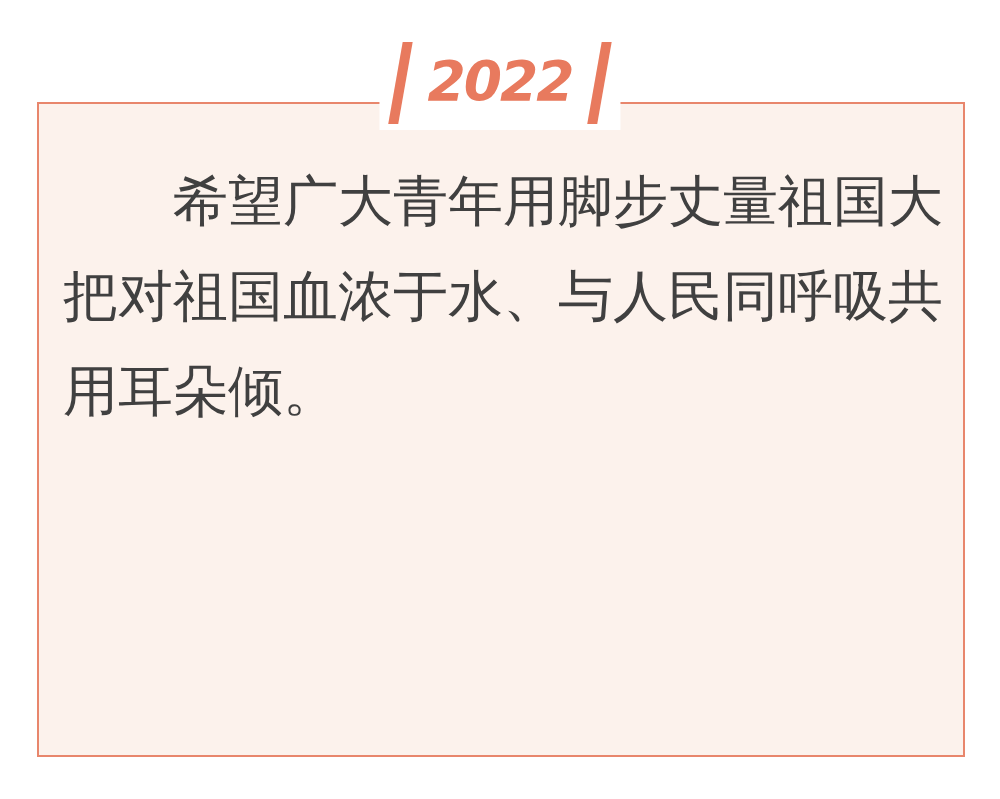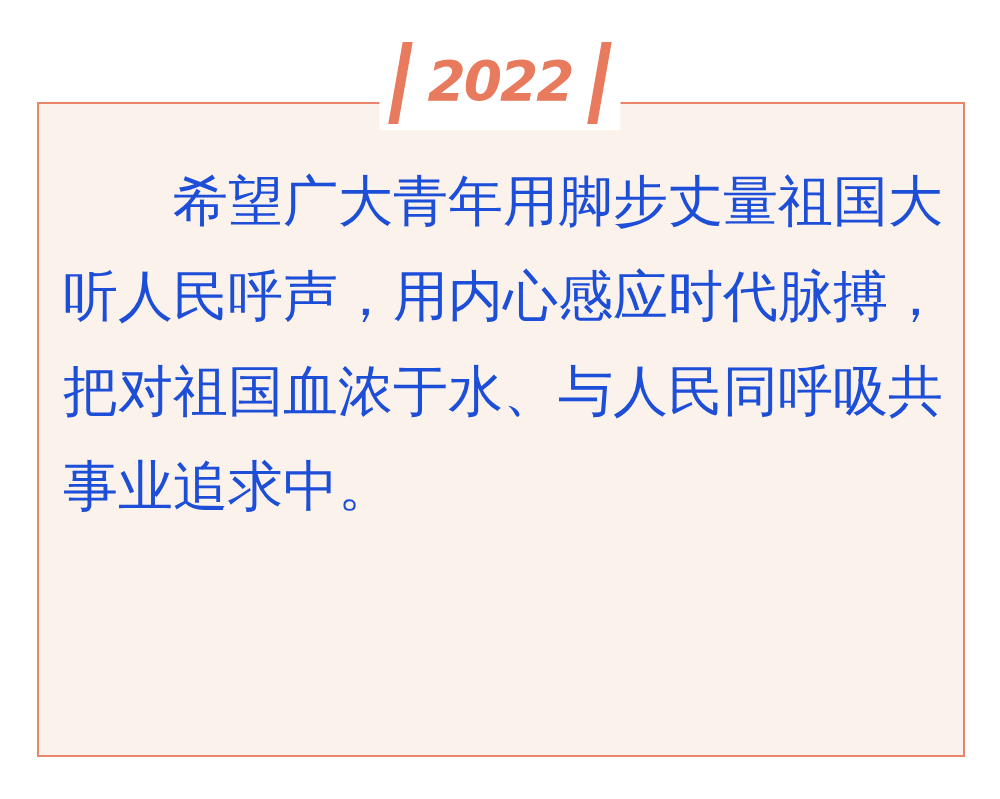--- a/index.html
+++ b/index.html
@@ -61,21 +61,21 @@
     font-weight: bold;
     font-size: 55px;
     letter-spacing: -2px;
     color: #e87a5e;
     line-height: 1;
     padding: 0 6px 4px 6px;
   }
 
   
   .quote {
-    color: #1d4ed8;
+    color: #404040;
     font-size: 55px;
     line-height: 95px;
     font-family: "DejaVu Sans", "Liberation Sans", sans-serif;
     letter-spacing: 0;
   }
   .quote .line {
     white-space: nowrap;
     height: 95px;
   }
   .quote .line.indent {
@@ -88,18 +88,17 @@
 <div class="year-badge">
   <span class="year-bar"></span>
   <span class="year-text">2022</span>
   <span class="year-bar"></span>
 </div>
 
 <div class="panel">
   <div class="panel-inner">
     <div class="quote">
       <div class="line indent">希望广大青年用脚步丈量祖国大</div>
-      <div class="line">听人民呼声，用内心感应时代脉搏，</div>
       <div class="line">把对祖国血浓于水、与人民同呼吸共</div>
-      <div class="line">事业追求中。</div>
+      <div class="line">用耳朵倾。</div>
     </div>
   </div>
 </div>
 
 </body></html>

